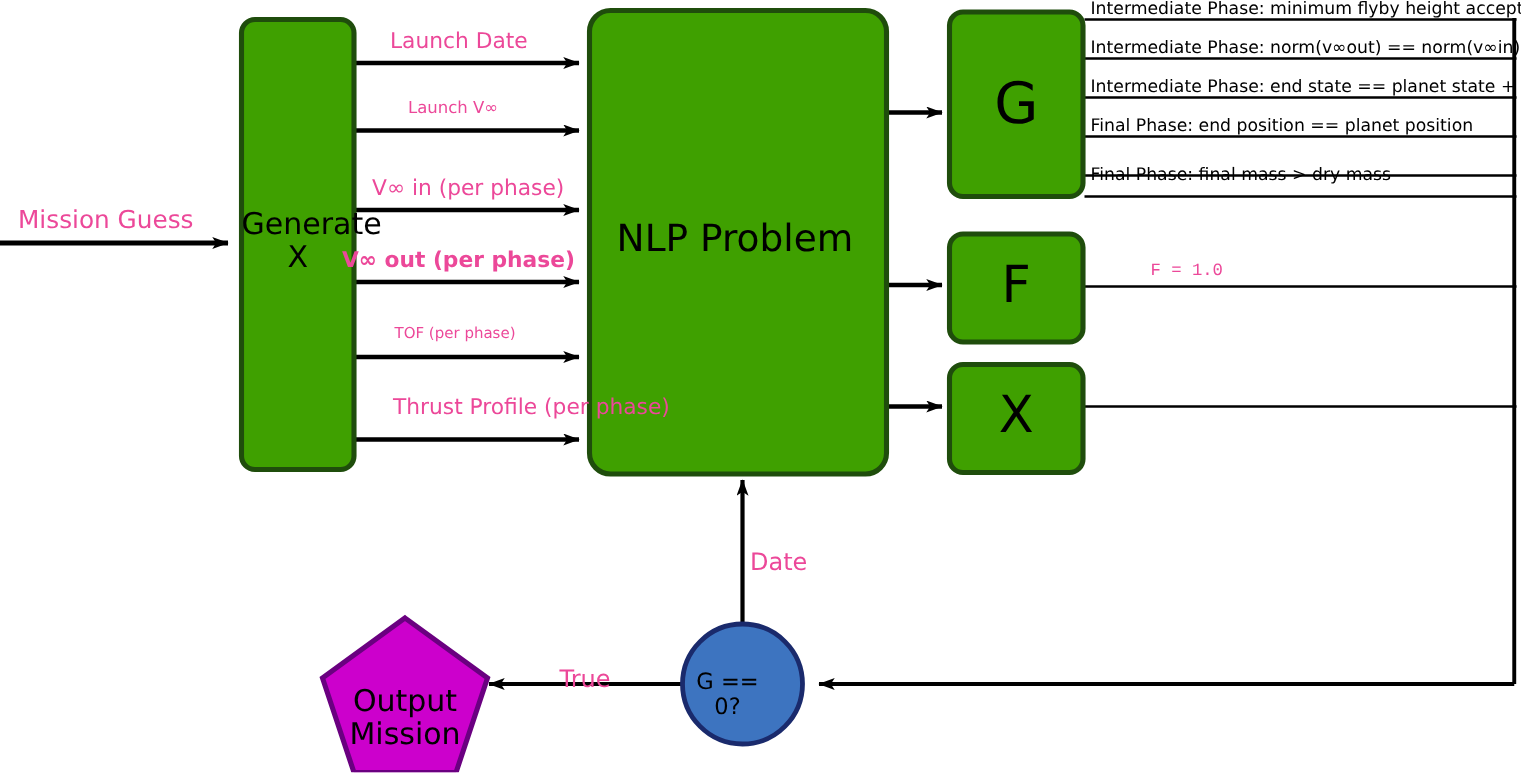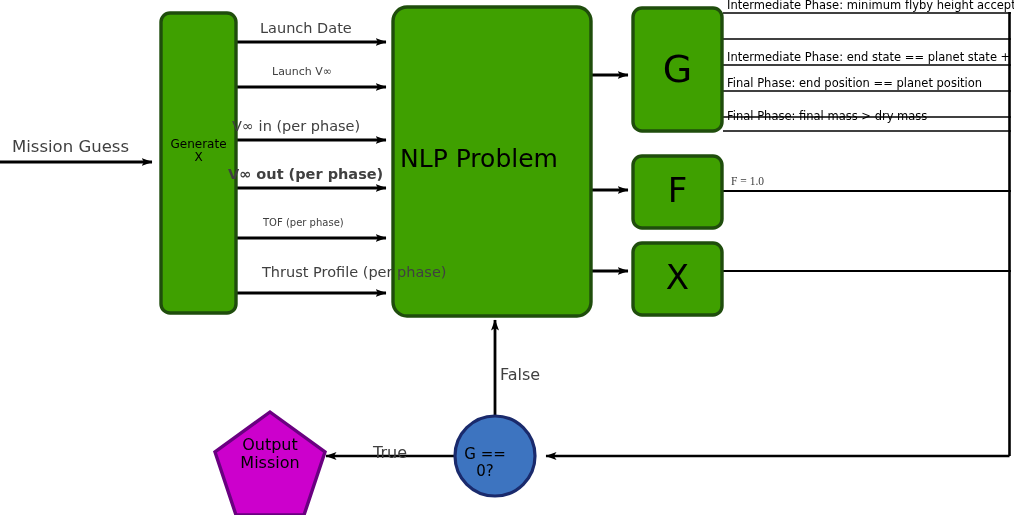--- a/index.html
+++ b/index.html
@@ -26,26 +26,27 @@
   .node-label {
     position: absolute;
     text-align: center;
     color: #000000;
     pointer-events: none;
     line-height: 1.12;
     white-space: pre-line;
   }
   .edge-label {
     position: absolute;
-    color: #404040;
+    color: #ec4899;
     white-space: nowrap;
     line-height: 1.1;
   }
   .mono-label {
-    font-family: Liberation Serif, serif;
+    font-family: Liberation Mono, monospace;
+    margin-left: 36px;
   }
   .constraint-label {
     position: absolute;
     color: #000000;
     white-space: nowrap;
     font-size: 11.5px;
     line-height: 1;
   }
 </style>
 </head>
@@ -149,45 +150,46 @@
       <circle cx="495" cy="456" r="40" fill="#3D74C0" stroke="#1A2A6C" stroke-width="3.2"></circle>
     </g>
 
     <g>
       <polygon points="270,412 325,452 304,515 236,515 215,452" fill="#CC00CC" stroke="#6A0080" stroke-width="3.4"></polygon>
     </g>
   </svg>
 
   <div class="edge-label" style="left:12px; top:138px; font-size:16.5px;">Mission Guess</div>
 
-  <div class="node-label" style="left:161px; top:138px; width:75px; font-size:12px;">Generate
+  <div class="node-label" style="left:161px; top:138px; width:75px; font-size:20px;">Generate
 X</div>
 
-  <div class="node-label" style="left:393px; top:145px; width:172px; font-size:25px;">NLP Problem</div>
+  <div class="node-label" style="left:404px; top:145px; width:172px; font-size:25px;">NLP Problem</div>
 
   <div class="node-label" style="left:633px; top:48px; width:89px; font-size:38px;">G</div>
   <div class="node-label" style="left:633px; top:171px; width:89px; font-size:34px;">F</div>
   <div class="node-label" style="left:633px; top:258px; width:89px; font-size:34px;">X</div>
 
   <div class="node-label" style="left:455px; top:446px; width:60px; font-size:15px;">G  == 0?</div>
 
-  <div class="node-label" style="left:215px; top:436px; width:110px; font-size:16px;">Output
+  <div class="node-label" style="left:215px; top:456px; width:110px; font-size:20px;">Output
 Mission</div>
 
   <div class="edge-label" style="left:260px; top:21px; font-size:14.5px;">Launch Date</div>
   <div class="edge-label" style="left:272px; top:66px; font-size:11px;text-align:right;">Launch V∞</div>
-  <div class="edge-label" style="left:232px; top:119px; font-size:14.5px;">V∞ in (per phase)</div>
+  <div class="edge-label" style="left:248px; top:119px; font-size:14.5px;">V∞ in (per phase)</div>
   <div class="edge-label" style="left:228px; top:167px; font-size:14.5px;font-weight:bold;">V∞ out (per phase)</div>
   <div class="edge-label" style="left:263px; top:217px; font-size:10px;">TOF (per phase)</div>
   <div class="edge-label" style="left:262px; top:265px; font-size:14.5px; text-align:center; width:112px;">Thrust Profile
 (per phase)</div>
 
   <div class="constraint-label" style="left:727px; top:0px;">Intermediate Phase: minimum flyby height acceptable</div>
+  <div class="constraint-label" style="left:727px; top:26px;">Intermediate Phase: norm(v∞out) == norm(v∞in)</div>
   <div class="constraint-label" style="left:727px; top:52px;">Intermediate Phase: end state == planet state + v∞</div>
   <div class="constraint-label" style="left:727px; top:78px;">Final Phase: end position == planet position</div>
   <div class="constraint-label" style="left:727px; top:111px;">Final Phase: final mass &gt; dry mass</div>
 
   <div class="edge-label mono-label" style="left:731px; top:175px; font-size:11.5px;">F = 1.0</div>
 
-  <div class="edge-label" style="left:500px; top:366px; font-size:16px;">False</div>
+  <div class="edge-label" style="left:500px; top:366px; font-size:16px;">Date</div>
   <div class="edge-label" style="left:373px; top:432px; font-size:16px;margin-top:12px;">True</div>
 
 </div>
 
 </body></html>

